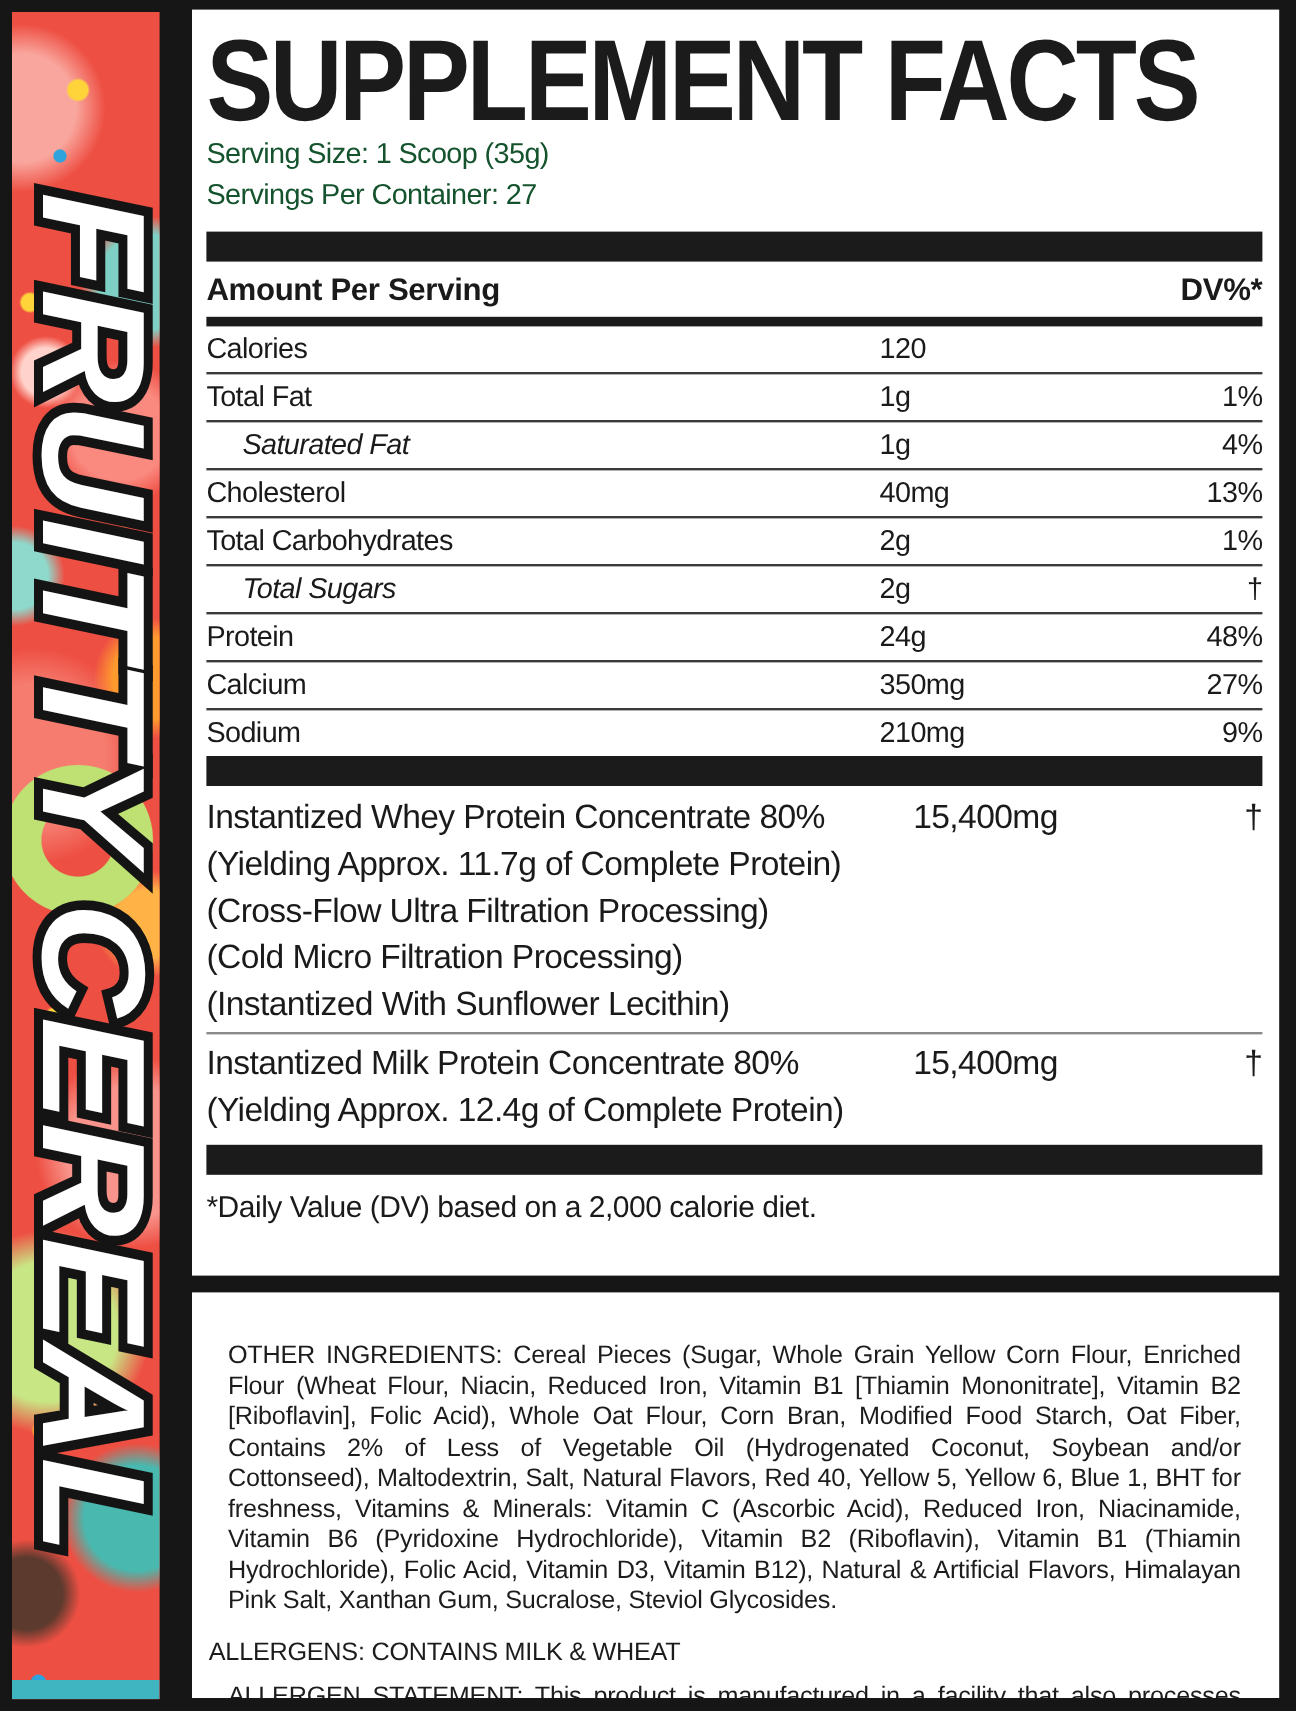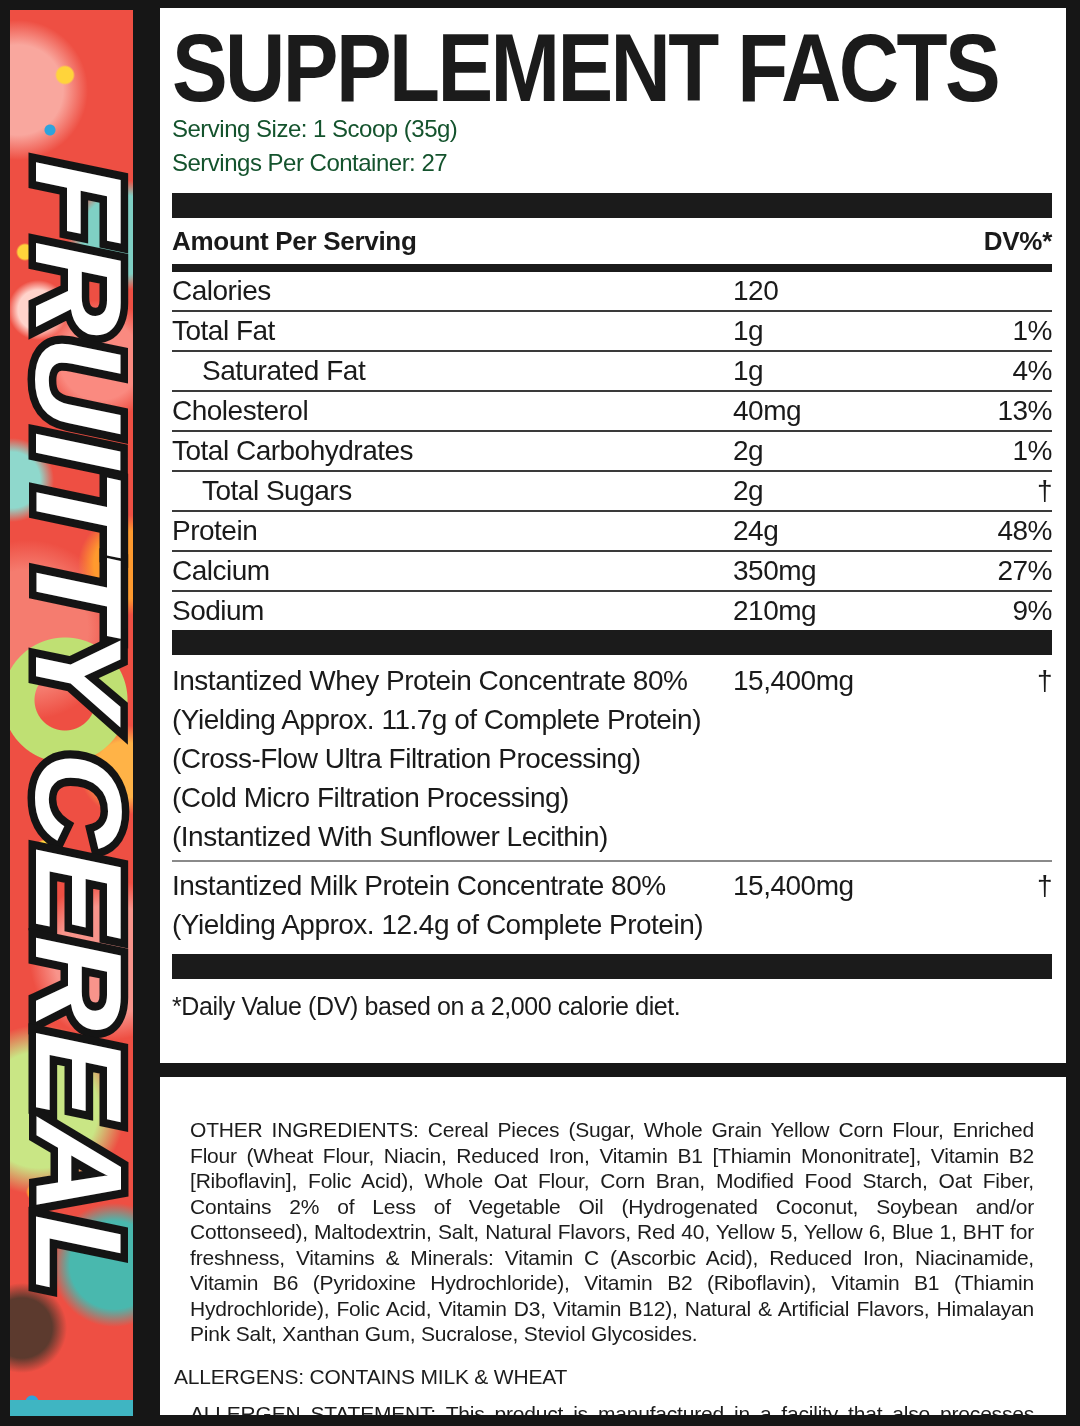--- a/index.html
+++ b/index.html
@@ -58,27 +58,27 @@
     font-weight:bold;font-size:96px;line-height:88px;letter-spacing:-3px;color:#1b1b1b;
   }
   .serving-line{font-size:24px;line-height:34px;letter-spacing:-.5px;color:#14532d;}
   .serving-line:first-of-type{margin-top:8px;}
   .bar{height:25px;background:#1b1b1b;}
   .bar1{margin-top:13px;}
   .head-row{display:flex;justify-content:space-between;align-items:center;height:46px;font-weight:bold;font-size:26px;letter-spacing:-.3px;}
   .thick-rule{height:8px;background:#1b1b1b;}
   .nrow{
     display:grid;grid-template-columns:561px 1fr 130px;align-items:center;
-    height:38px;border-bottom:2px solid #3a3a3a;font-size:28px;letter-spacing:-.5px;
+    height:38px;border-bottom:2px solid #3a3a3a;font-size:24px;letter-spacing:-.5px;
   }
   .nrow:last-child{border-bottom:none;}
   .nrow .dv{text-align:right;}
-  .indented{padding-left:30px;}
+  .indented{padding-left:30px;font-style:italic;}
   .ing-section{padding:6px 0 10px 0;}
-  .ing-main{display:grid;grid-template-columns:561px 1fr 130px;font-size:28px;letter-spacing:-.5px;line-height:39px;}
+  .ing-main{display:grid;grid-template-columns:561px 1fr 130px;font-size:28px;letter-spacing:-.5px;line-height:39px;gap:28px;}
   .ing-main .dv{text-align:right;}
   .ing-sub{font-size:28px;letter-spacing:-.5px;line-height:39px;}
   .ing-divider{border-top:2px solid #8a8a8a;margin:4px 0;}
   .footnotes{margin-top:10px;}
   .footnote{font-size:25px;line-height:34px;letter-spacing:-.4px;}
   
   .para{font-size:21px;line-height:25.5px;letter-spacing:-.2px;text-align:justify;margin:16px;color:#1c1c1c;}
   .allergens-line{font-size:21px;line-height:25.5px;letter-spacing:-.2px;margin:17px 0 12px 0;}
   .statement{margin-top:0;}
 </style>

